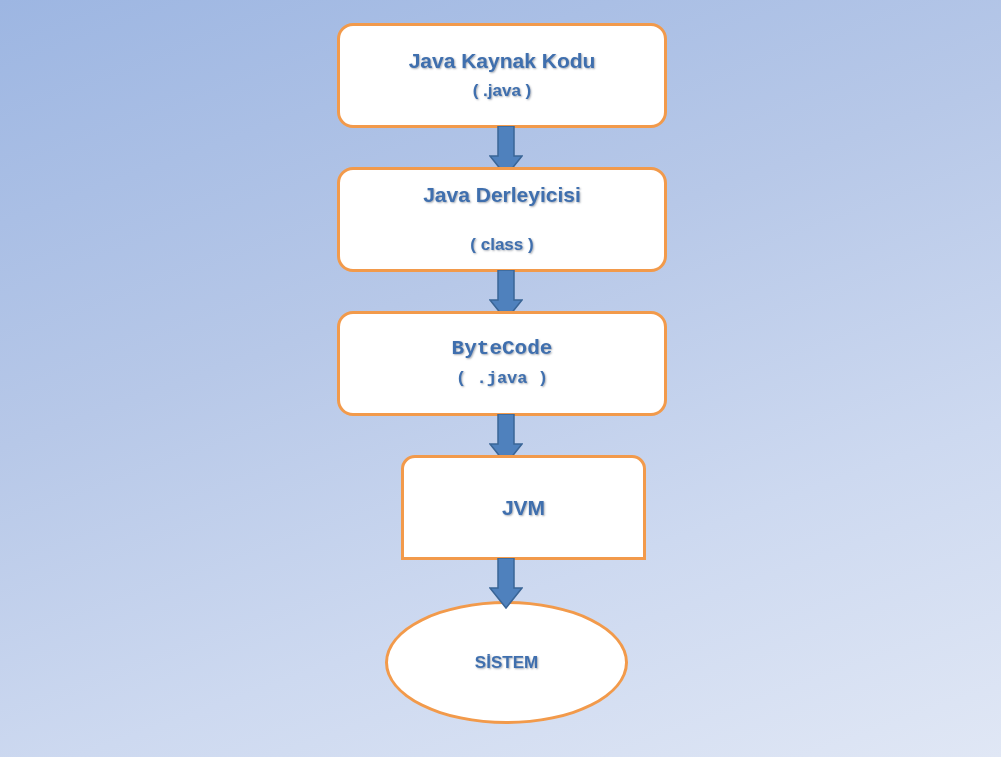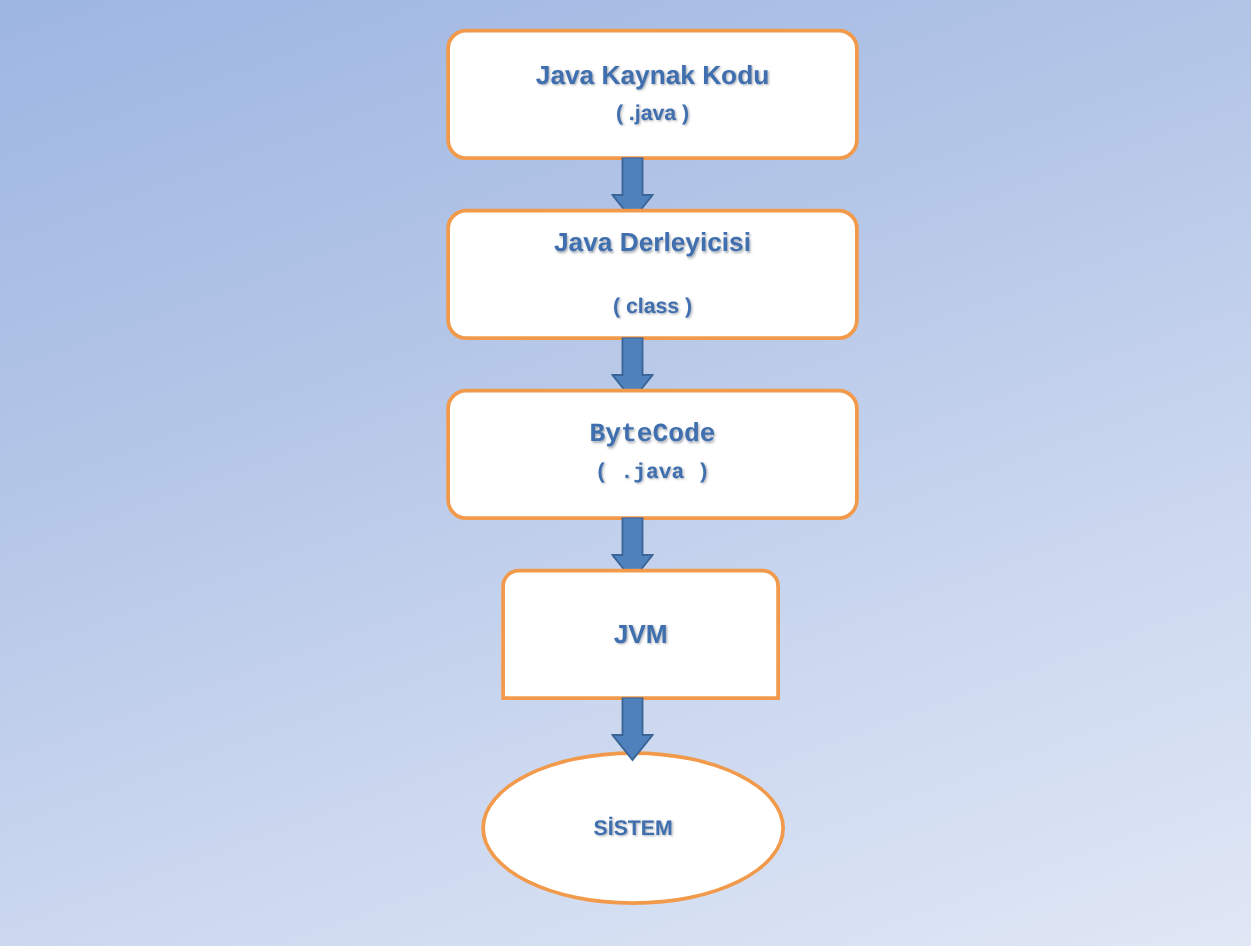--- a/index.html
+++ b/index.html
@@ -8,21 +8,21 @@
     background: linear-gradient(160deg, #9db6e2 0%, #b7c8e8 40%, #cdd9f0 70%, #e0e7f5 100%);
     font-family: "Liberation Sans", sans-serif;
   }
   .node {
     position: absolute; background: #ffffff; box-sizing: border-box;
     border: 3px solid #f29a4b;
     display: flex; flex-direction: column; align-items: center; justify-content: center;
     color: #3f6fae; font-weight: bold; text-align: center;
     text-shadow: 1px 1px 2px rgba(60,70,90,0.45);
   }
-  .rounded { border-radius: 16px; margin-left: 20px; }
+  .rounded { border-radius: 16px; }
   .snip { border-radius: 14px 14px 0 0; }
   .ellipse { border-radius: 50%; }
   .title { font-size: 21px; line-height: 30px; }
   .sub { font-size: 17px; line-height: 30px; }
   .small { font-size: 17px; }
   .arrow { position: absolute; width: 34px; height: 52px; }
 </style>
 </head>
 <body>
 
@@ -48,21 +48,21 @@
 
   <div class="node rounded" style="left:337px; top:311px; width:330px; height:105px;font-family:Liberation Mono, monospace;">
     <div class="title">ByteCode</div>
     <div class="sub">( .java )</div>
   </div>
 
   <svg class="arrow" style="left:489px; top:414px;" viewBox="0 0 34 52">
     <polygon points="9,0 25,0 25,30 33,30 17,50 1,30 9,30" fill="#4f81bd" stroke="#3a6596" stroke-width="1.5"></polygon>
   </svg>
 
-  <div class="node snip" style="left:401px; top:455px; width:223px; height:105px;">
+  <div class="node snip" style="left:401px; top:455px; width:245px; height:105px;">
     <div class="title">JVM</div>
   </div>
 
   <div class="node ellipse" style="left:385px; top:601px; width:243px; height:123px;">
     <div class="title small">SİSTEM</div>
   </div>
 
   <svg class="arrow" style="left:489px; top:558px;" viewBox="0 0 34 52">
     <polygon points="9,0 25,0 25,30 33,30 17,50 1,30 9,30" fill="#4f81bd" stroke="#3a6596" stroke-width="1.5"></polygon>
   </svg>

